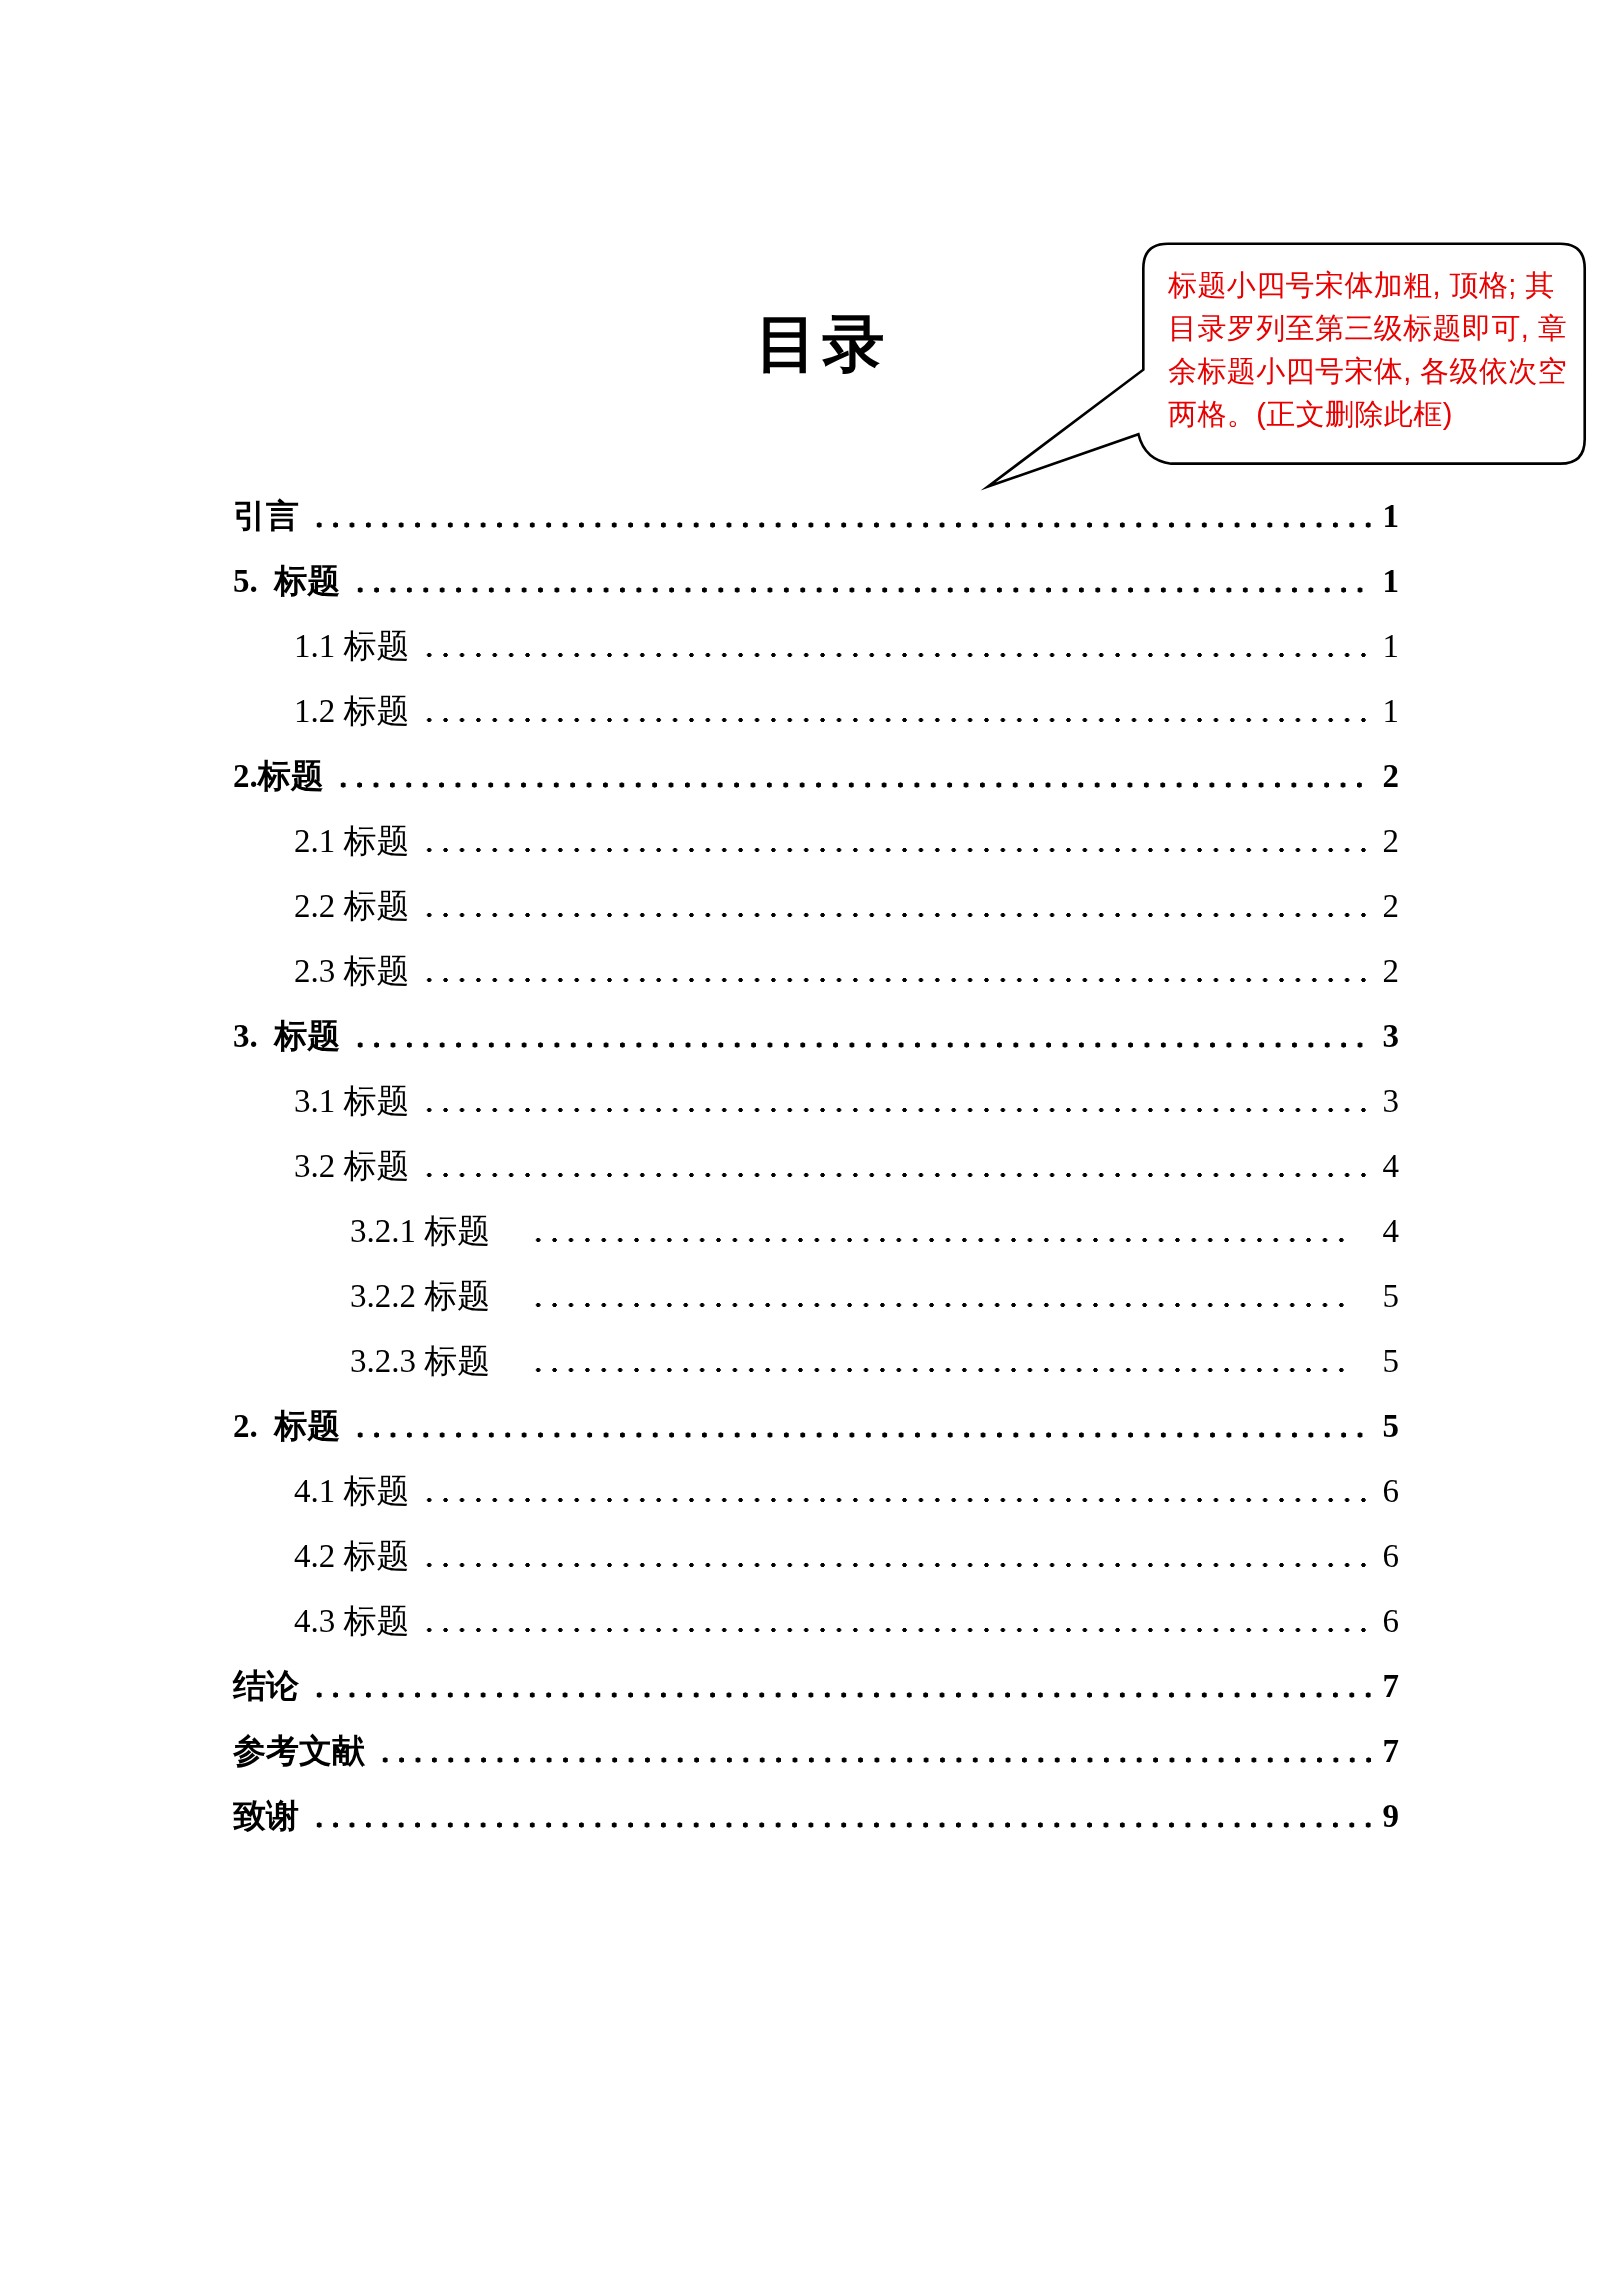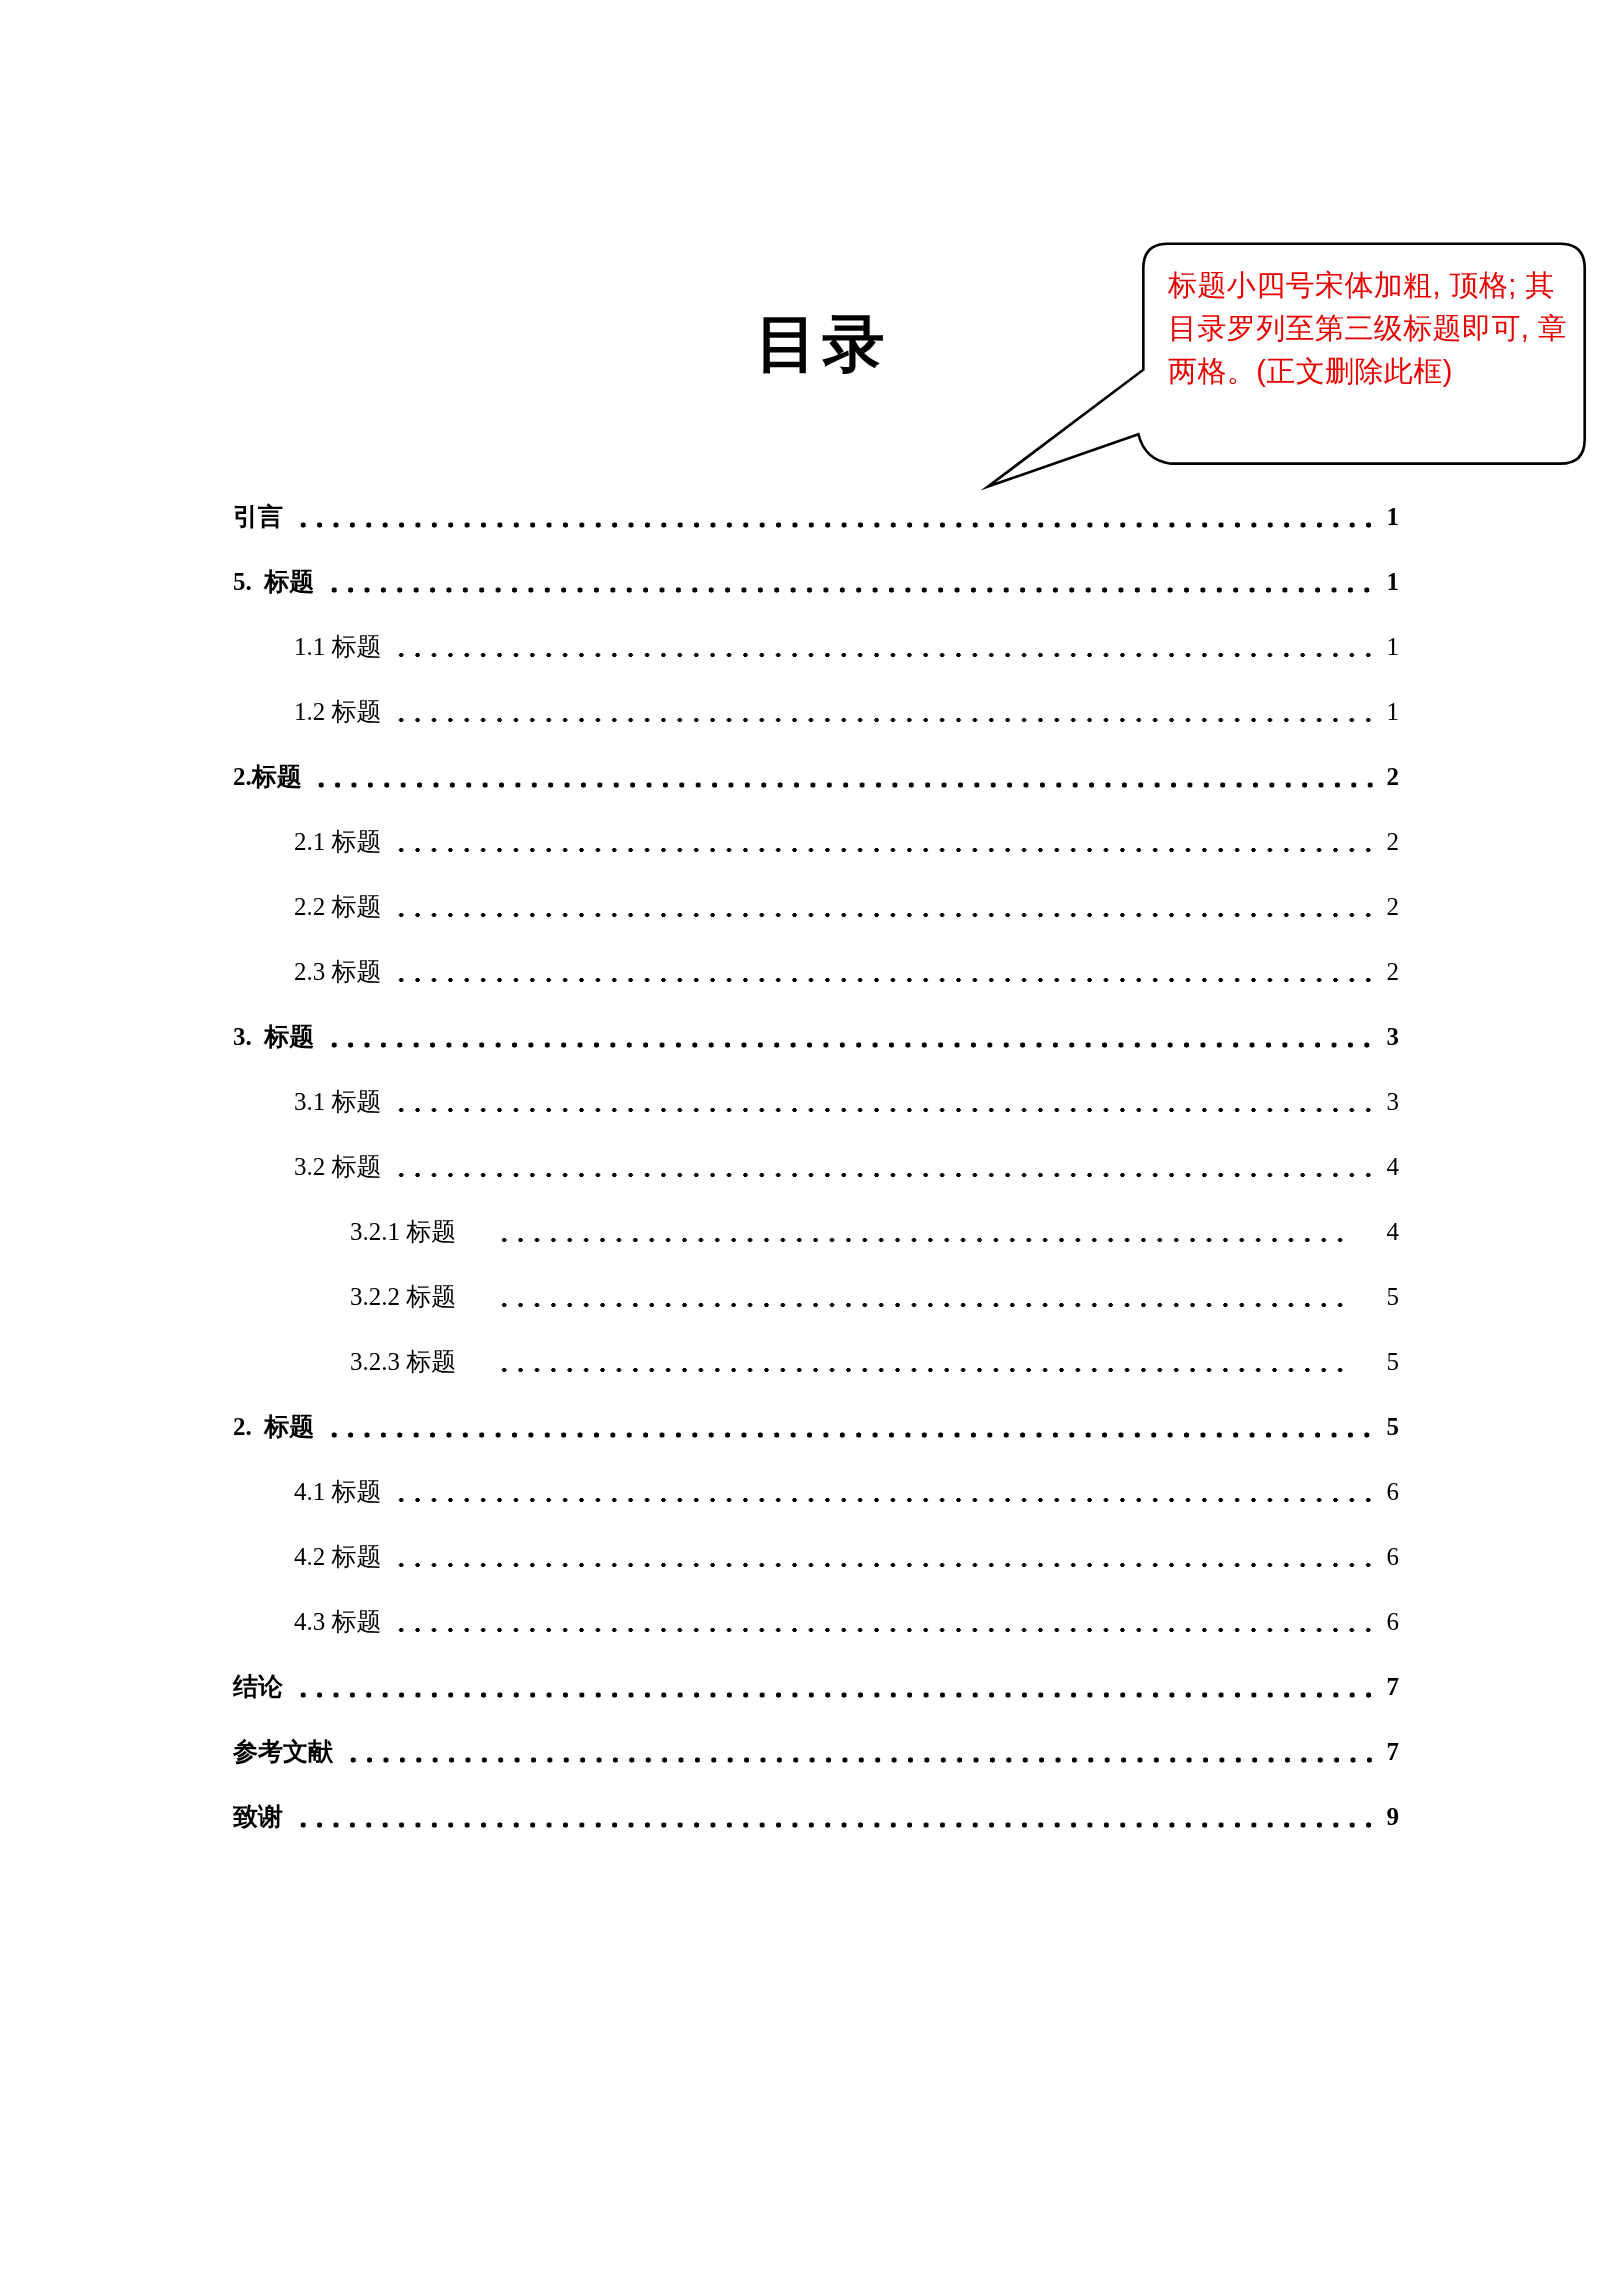--- a/index.html
+++ b/index.html
@@ -60,21 +60,21 @@
   .toc {
     position: absolute;
     left: 233px;
     top: 484px;
     width: 1166px;
   }
   .toc-row {
     display: flex;
     align-items: center;
     height: 65px;
-    font-size: 25px;
+    font-size: 33px;
     white-space: pre;
   }
   .toc-row.bold { font-weight: bold; }
   .toc-row.lvl2 { padding-left: 61px; }
   .toc-row.lvl3 { padding-left: 117px; gap: 28px; }
   .toc-label { white-space: pre; }
   .toc-leader {
     flex: 1 1 auto;
     height: 8.2px;
     margin: 0 9.8px 0 11.5px;
@@ -107,20 +107,21 @@
       L 1938 537
       Q 1938 567 1908 567
       L 1432 567
       Q 1400 563 1392 531
       L 1208 595
       Z" style="stroke: rgb(0, 0, 0); fill: rgb(255, 255, 255);"></path>
   </svg>
   <div class="callout-text" style="color: rgb(232, 0, 0);">
     <div>标题小四号宋体加粗, 顶格; 其</div>
     <div>目录罗列至第三级标题即可, 章</div>
+    <div>余标题小四号宋体, 各级依次空</div>
     <div>两格。(正文删除此框)</div>
   </div>
 
   <div class="toc">
       <div class="toc-row lvl1 bold">
       <span class="toc-label">引言</span>
       <span class="toc-leader"></span>
       <span class="toc-page">1</span>
     </div>
       <div class="toc-row lvl1 bold">

